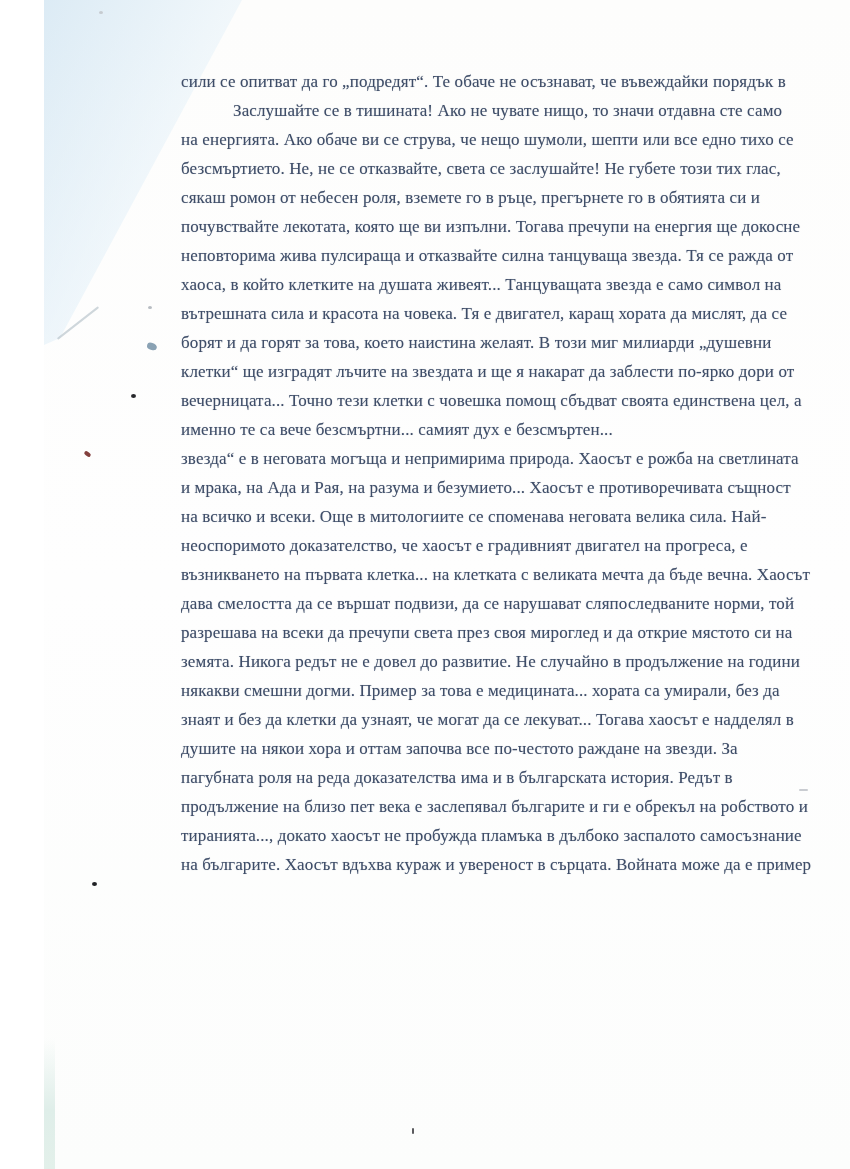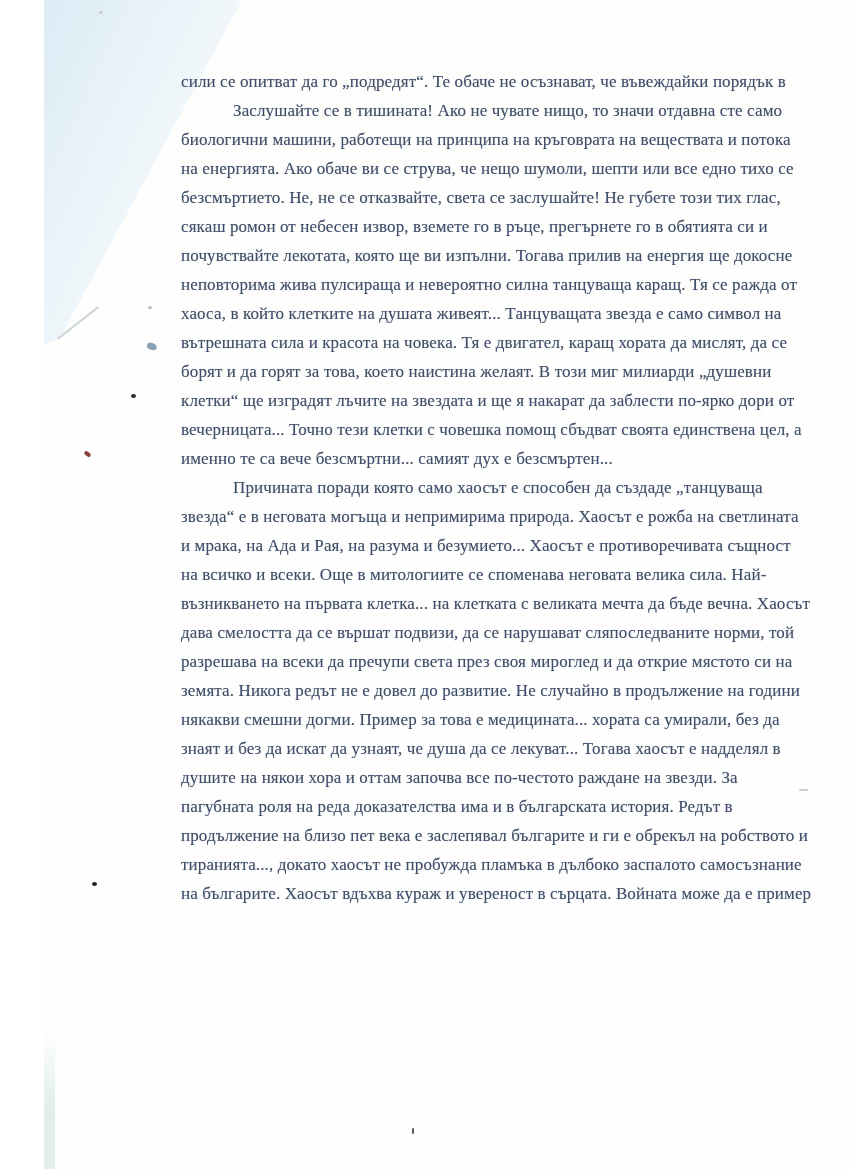--- a/index.html
+++ b/index.html
@@ -93,42 +93,41 @@
   <div class="speck speck-blue-blob"></div>
   <div class="speck speck-black-1"></div>
   <div class="speck speck-red"></div>
   <div class="speck speck-black-2"></div>
   <div class="speck speck-dark-bottom"></div>
   <div class="speck speck-dash-right"></div>
 
   <div class="text-block">
     <div class="text-line">сили се опитват да го „подредят“. Те обаче не осъзнават, че въвеждайки порядък в</div>
     <div class="text-line indent">Заслушайте се в тишината! Ако не чувате нищо, то значи отдавна сте само</div>
-    <div class="text-line">биологични машини, работещи на принципа на кръговрата на веществата и потока</div>
     <div class="text-line">на енергията. Ако обаче ви се струва, че нещо шумоли, шепти или все едно тихо се</div>
     <div class="text-line">безсмъртието. Не, не се отказвайте, света се заслушайте! Не губете този тих глас,</div>
-    <div class="text-line">сякаш ромон от небесен извор, вземете го в ръце, прегърнете го в обятията си и</div>
-    <div class="text-line">почувствайте лекотата, която ще ви изпълни. Тогава прилив на енергия ще докосне</div>
-    <div class="text-line">неповторима жива пулсираща и невероятно силна танцуваща каращ. Тя се ражда от</div>
+    <div class="text-line">сякаш ромон от небесен роля, вземете го в ръце, прегърнете го в обятията си и</div>
+    <div class="text-line">почувствайте лекотата, която ще ви изпълни. Тогава пречупи на енергия ще докосне</div>
+    <div class="text-line">неповторима жива пулсираща и отказвайте силна танцуваща звезда. Тя се ражда от</div>
     <div class="text-line">хаоса, в който клетките на душата живеят... Танцуващата звезда е само символ на</div>
     <div class="text-line">вътрешната сила и красота на човека. Тя е двигател, каращ хората да мислят, да се</div>
     <div class="text-line">борят и да горят за това, което наистина желаят. В този миг милиарди „душевни</div>
     <div class="text-line">клетки“ ще изградят лъчите на звездата и ще я накарат да заблести по-ярко дори от</div>
     <div class="text-line">вечерницата... Точно тези клетки с човешка помощ сбъдват своята единствена цел, а</div>
     <div class="text-line">именно те са вече безсмъртни... самият дух е безсмъртен...</div>
-    <div class="text-line indent">Причината поради която само хаосът е способен да създаде „танцуваща</div>
     <div class="text-line">звезда“ е в неговата могъща и непримирима природа. Хаосът е рожба на светлината</div>
     <div class="text-line">и мрака, на Ада и Рая, на разума и безумието... Хаосът е противоречивата същност</div>
     <div class="text-line">на всичко и всеки. Още в митологиите се споменава неговата велика сила. Най-</div>
+    <div class="text-line">неоспоримото доказателство, че хаосът е градивният двигател на прогреса, е</div>
     <div class="text-line">възникването на първата клетка... на клетката с великата мечта да бъде вечна. Хаосът</div>
     <div class="text-line">дава смелостта да се вършат подвизи, да се нарушават сляпоследваните норми, той</div>
     <div class="text-line">разрешава на всеки да пречупи света през своя мироглед и да открие мястото си на</div>
     <div class="text-line">земята. Никога редът не е довел до развитие. Не случайно в продължение на години</div>
     <div class="text-line">някакви смешни догми. Пример за това е медицината... хората са умирали, без да</div>
-    <div class="text-line">знаят и без да искат да узнаят, че душа да се лекуват... Тогава хаосът е надделял в</div>
+    <div class="text-line">знаят и без да клетки да узнаят, че могат да се лекуват... Тогава хаосът е надделял в</div>
     <div class="text-line">душите на някои хора и оттам започва все по-честото раждане на звезди. За</div>
     <div class="text-line">пагубната роля на реда доказателства има и в българската история. Редът в</div>
     <div class="text-line">продължение на близо пет века е заслепявал българите и ги е обрекъл на робството и</div>
     <div class="text-line">тиранията..., докато хаосът не пробужда пламъка в дълбоко заспалото самосъзнание</div>
     <div class="text-line">на българите. Хаосът вдъхва кураж и увереност в сърцата. Войната може да е пример</div>
   </div>
 
 </div>
 
 </body></html>

